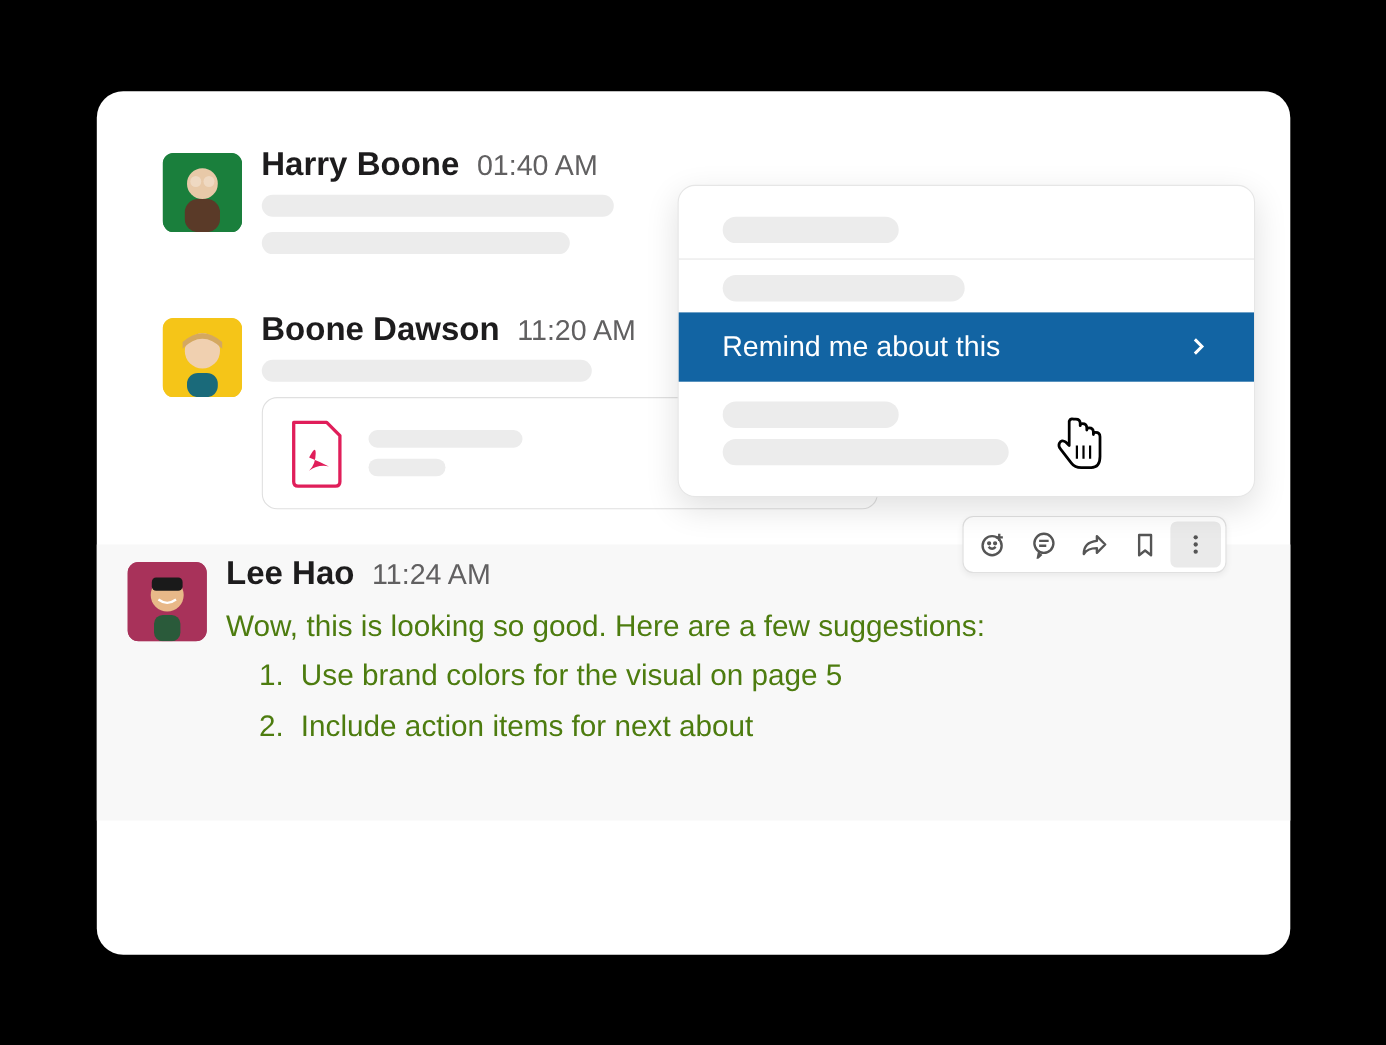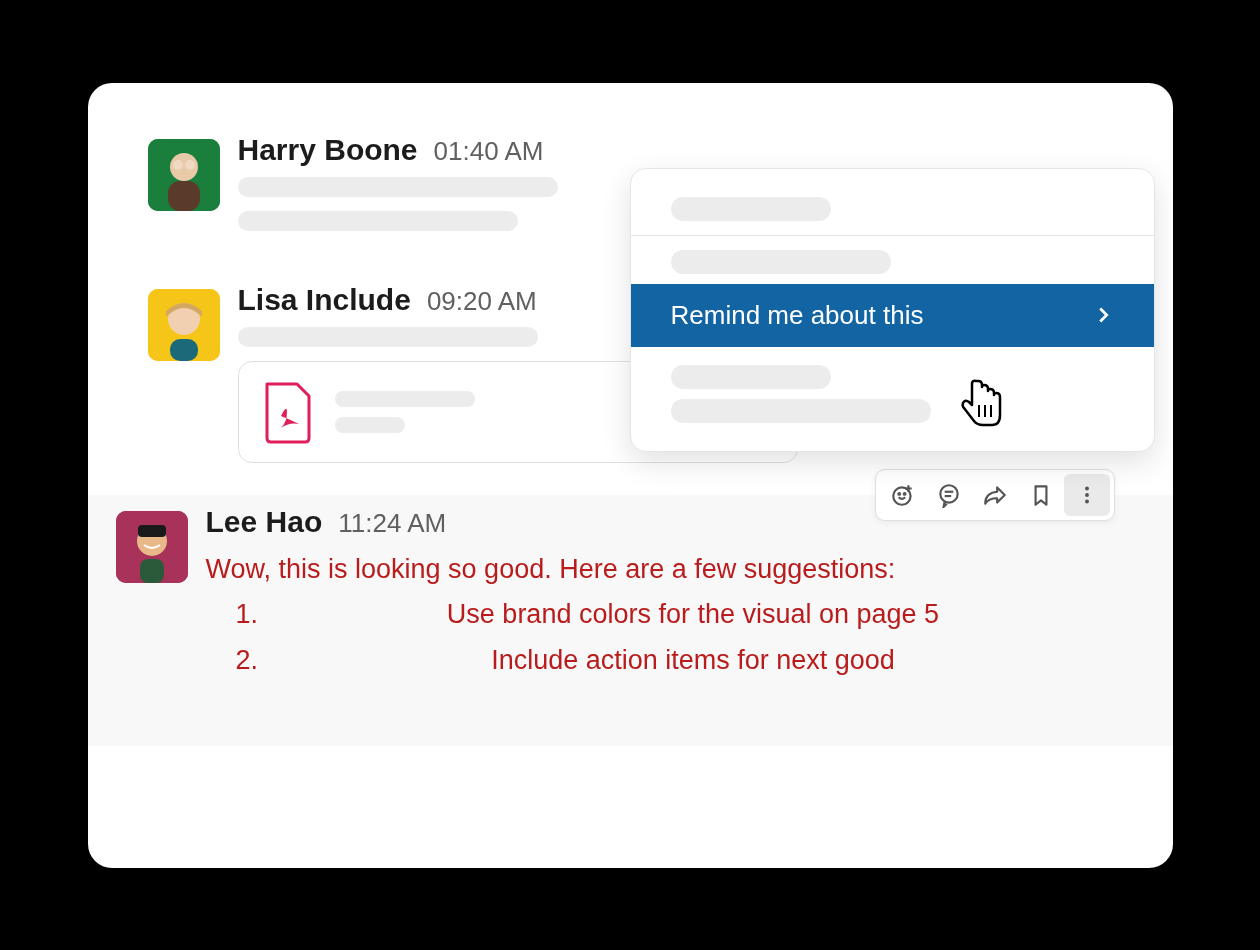--- a/index.html
+++ b/index.html
@@ -67,27 +67,26 @@
     margin-top: 6px;
   }
   .pdf-icon {
     width: 52px;
     height: 64px;
   }
   .file-lines .placeholder-line { height: 16px; margin-bottom: 10px; }
   .file-lines .placeholder-line:last-child { margin-bottom: 0; }
   .msg-text {
     font-size: 27px;
-    color: #b91c1c;
+    color: #4d7c0f;
     line-height: 1.55;
   }
   .msg-text ol {
     padding-left: 60px;
     margin-top: 4px;
-    text-align: center;
   }
   .msg-text ol li {
     padding-left: 8px;
     margin-bottom: 4px;
   }
   
   .hover-toolbar {
     position: absolute;
     top: -26px;
     right: 58px;
@@ -109,21 +108,21 @@
     color: #555;
   }
   .toolbar-btn.active {
     background: #eaeaea;
   }
   .toolbar-btn svg { width: 26px; height: 26px; }
   
   .context-menu {
     position: absolute;
     top: 85px;
-    left: 542px;
+    left: 528px;
     width: 525px;
     background: #fff;
     border: 1.5px solid #e6e6e6;
     border-radius: 16px;
     box-shadow: 0 10px 30px rgba(0,0,0,0.12);
     padding: 18px 0;
     z-index: 10;
   }
   .menu-placeholder {
     height: 24px;
@@ -190,22 +189,22 @@
     <div class="avatar a2">
       <svg viewBox="0 0 72 72">
           <rect width="72" height="72" fill="#f5c518"></rect>
           <circle cx="36" cy="30" r="16" fill="#f0d0b0"></circle>
           <path d="M 18 28 Q 36 10 54 28 L 54 22 Q 36 6 18 22 Z" fill="#d4a860"></path>
           <rect x="22" y="50" width="28" height="22" rx="10" fill="#1a6a7a"></rect>
         </svg>
     </div>
     <div class="msg-body">
       <div class="msg-header">
-        <span class="author">Lisa Include</span>
-        <span class="time">09:20 AM</span>
+        <span class="author">Boone Dawson</span>
+        <span class="time">11:20 AM</span>
       </div>
       <div class="placeholder-line pl-w3"></div>
       <div class="file-card">
         <div class="pdf-icon">
           <svg viewBox="0 0 52 64" fill="none" stroke="#e01e5a" stroke-width="3">
             <path d="M 6 4 L 36 4 L 48 16 L 48 58 Q 48 62 44 62 L 10 62 Q 6 62 6 58 Z" stroke-linejoin="round"></path>
             <path d="M 20 36 Q 26 24 26 32 Q 26 42 20 48 Q 28 42 38 44 Q 30 40 20 36 Z" fill="#e01e5a" stroke="none"></path>
           </svg>
         </div>
         <div class="file-lines">
@@ -264,21 +263,21 @@
     </div>
     <div class="msg-body">
       <div class="msg-header">
         <span class="author">Lee Hao</span>
         <span class="time">11:24 AM</span>
       </div>
       <div class="msg-text">
         <span>Wow, this is looking so good. Here are a few suggestions:</span>
         <ol>
           <li>Use brand colors for the visual on page 5</li>
-          <li>Include action items for next good</li>
+          <li>Include action items for next about</li>
         </ol>
       </div>
     </div>
   </div>
 
   <div class="context-menu">
     <div class="menu-placeholder mp-short"></div>
     <div class="menu-divider"></div>
     <div class="menu-placeholder mp-med"></div>
     <div class="menu-item">

